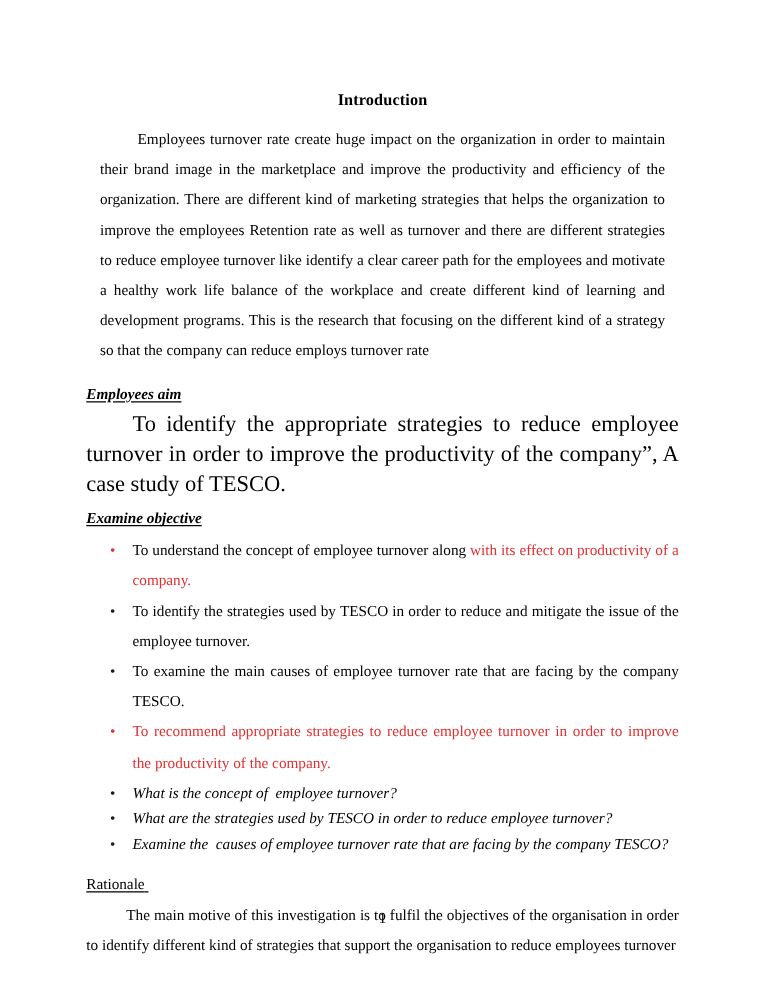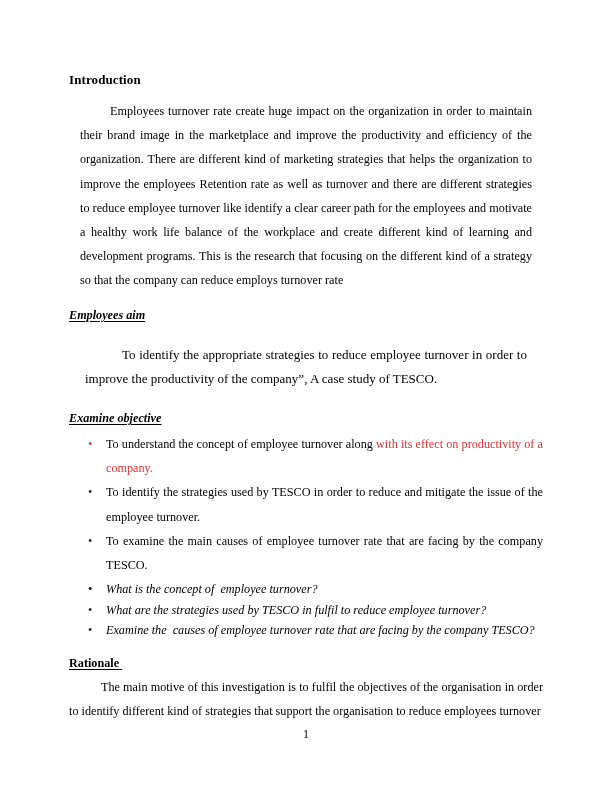--- a/index.html
+++ b/index.html
@@ -25,20 +25,21 @@
     top: 72px;
     width: 474px;
   }
 
   h1.doc-heading {
     font-size: 13px;
     font-weight: bold;
     margin: 0 0 9px 0;
     line-height: 16px;
     letter-spacing: 0.1px;
+    text-align: center;
   }
 
   p.body-para {
     font-size: 12.2px;
     line-height: 24.2px;
     margin: 11px;
     text-align: justify;
     text-justify: inter-word;
     text-indent: 30px;
     hyphens: none;
@@ -67,23 +68,23 @@
     text-decoration: underline;
     text-underline-offset: 2px;
   }
   .heading-bold-italic .plain-colon {
     font-weight: bold;
     font-style: normal;
     text-decoration: none;
   }
 
   .aim-para {
-    font-size: 13px;
-    line-height: 24.2px;
-    margin: 16px;
+    font-size: 18px;
+    line-height: 24.2px;
+    margin: 0;
     text-align: justify;
     text-indent: 37px;
     text-align-last: left;
   }
 
   ul.bullets {
     list-style: none;
     margin: 2px 0 0 0;
     padding: 0;
   }
@@ -117,21 +118,20 @@
 
   .rationale-head {
     font-size: 12.2px;
     line-height: 24.2px;
     margin: 10px 0 0 0;
     display: block;
   }
   .rationale-head .u {
     text-decoration: underline;
     text-underline-offset: 2px;
-    font-weight: bold;
   }
 
   .rationale-para {
     font-size: 12.2px;
     line-height: 24.2px;
     margin: 0;
     text-align: justify;
     text-indent: 32px;
     text-align-last: left;
   }
@@ -173,31 +173,31 @@
       <li>
         <span class="marker red">•</span><span>To understand the concept of employee turnover along </span><span class="red">with its effect on productivity of a company.</span>
       </li>
       <li>
         <span class="marker black">•</span><span>To identify the strategies used by TESCO in order to reduce and mitigate the issue of the employee turnover.</span><span class="red"></span>
       </li>
       <li>
         <span class="marker black">•</span><span>To examine the main causes of employee turnover rate that are facing by the company TESCO.</span><span class="red"></span>
       </li>
       <li>
-        <span class="marker red">•</span><span></span>
+        <span class="marker red">•</span><span></span><span class="red">To recommend appropriate strategies to reduce employee turnover in order to improve the productivity of the company.</span>
       </li>
     </ul>
 
 
     <ul class="bullets tight">
       <li>
         <span class="marker black">•</span><span class="nbsp-gap">What is the concept of  employee turnover?</span>
       </li>
       <li>
-        <span class="marker black">•</span><span class="nbsp-gap">What are the strategies used by TESCO in fulfil to reduce employee turnover?</span>
+        <span class="marker black">•</span><span class="nbsp-gap">What are the strategies used by TESCO in order to reduce employee turnover?</span>
       </li>
       <li>
         <span class="marker black">•</span><span class="nbsp-gap">Examine the  causes of employee turnover rate that are facing by the company TESCO?</span>
       </li>
     </ul>
 
     <span class="rationale-head">
       <span class="u">Rationale</span><span class="u">&nbsp;</span>
     </span>
 

